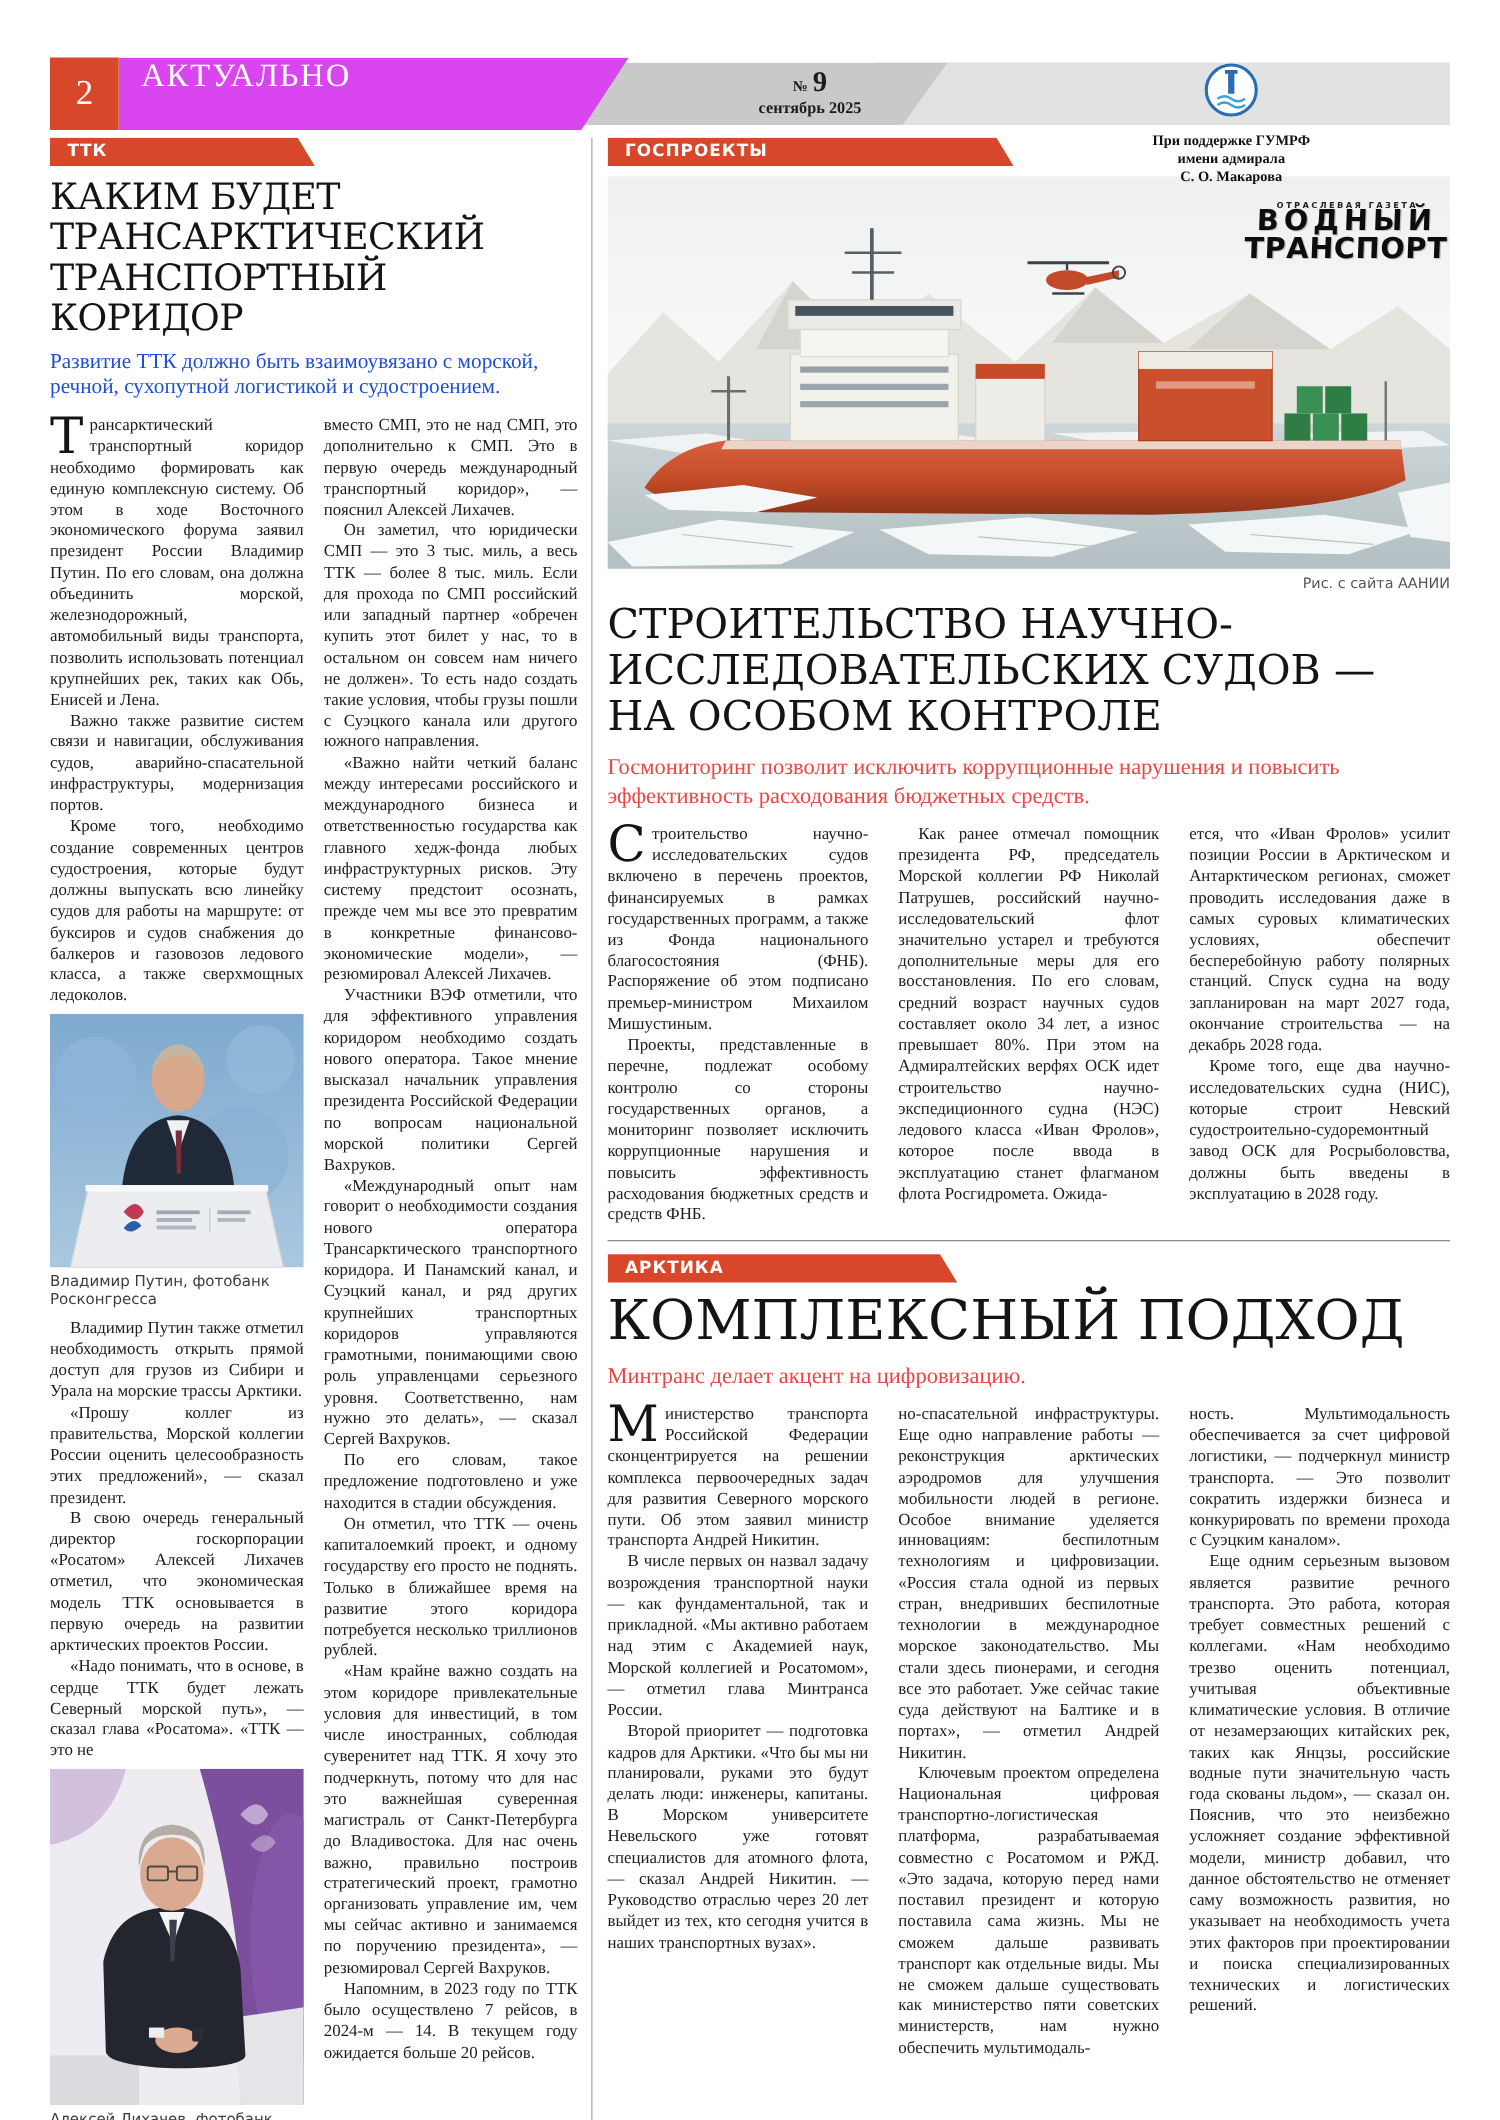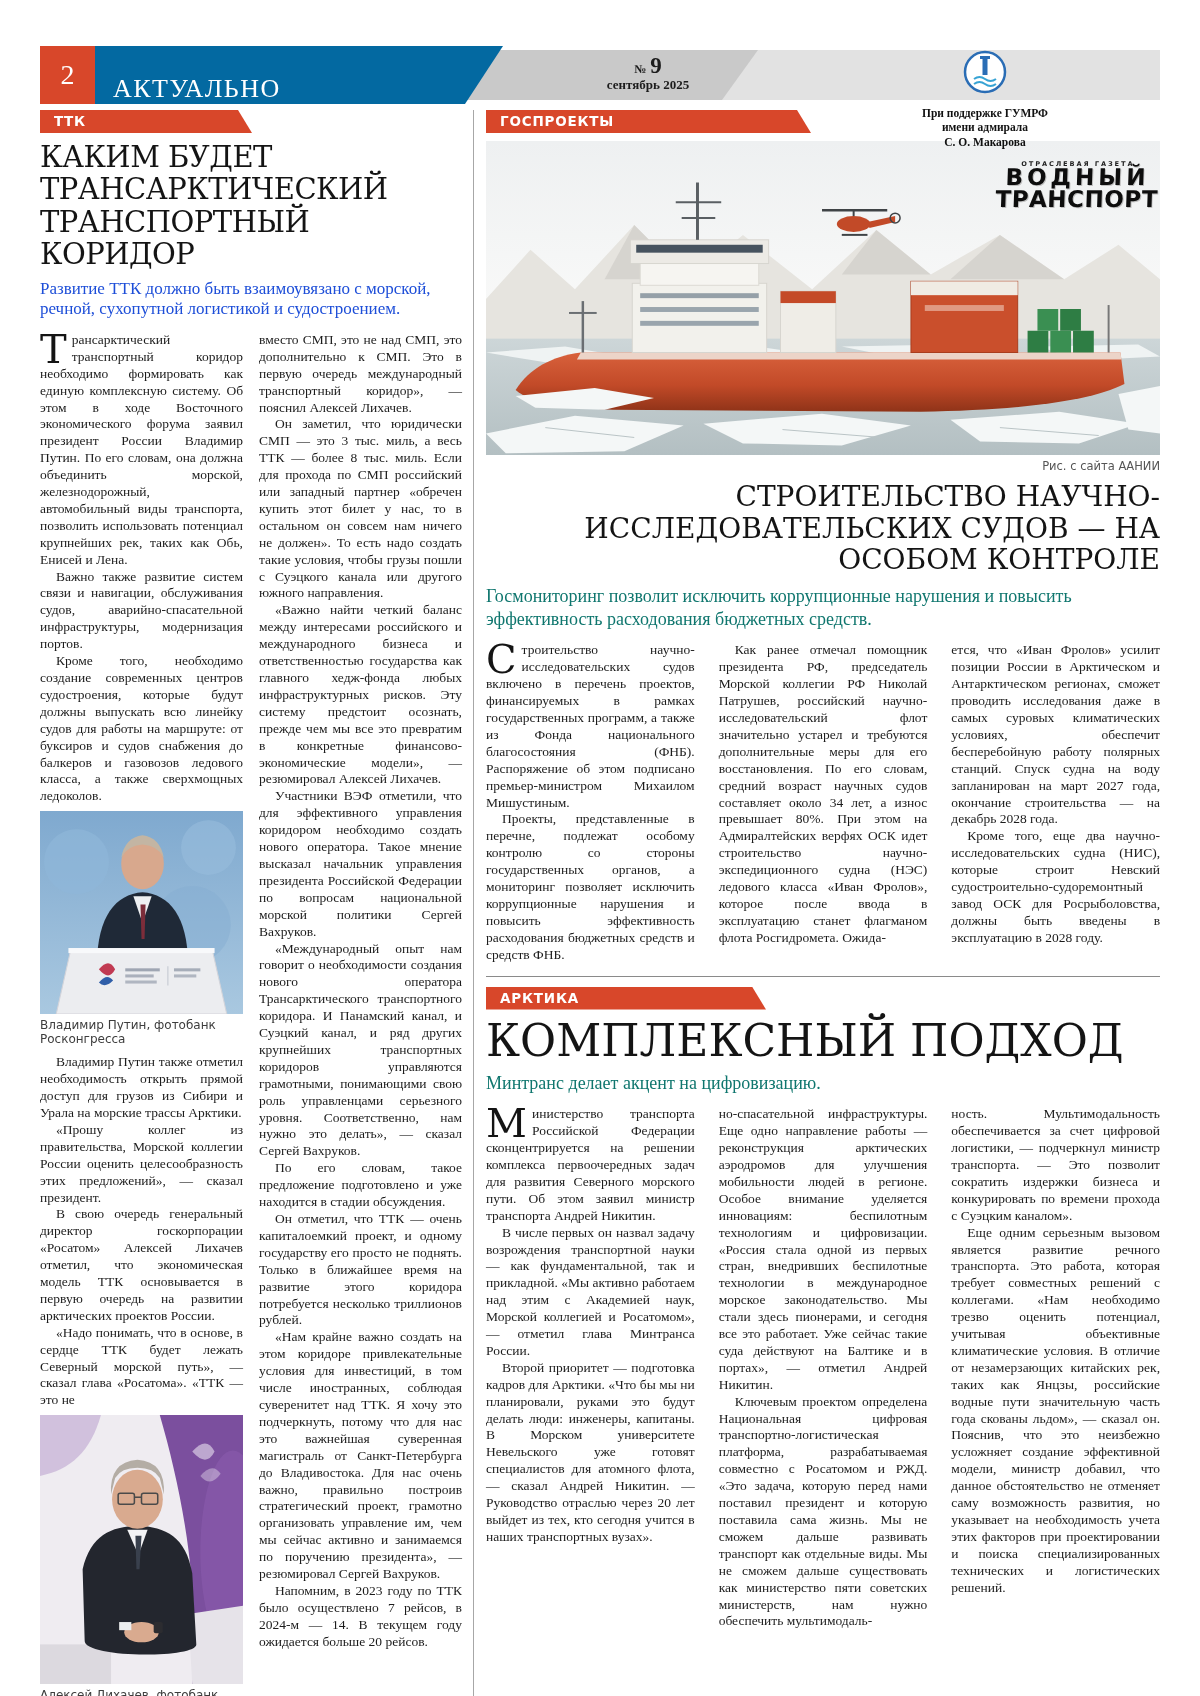--- a/index.html
+++ b/index.html
@@ -4,23 +4,23 @@
 <style>
   html,body{margin:0;padding:0;background:#ffffff;}
   .page{position:relative;width:1200px;height:1696px;margin:0 auto;background:#fff;
         font-family:"Liberation Serif",serif;color:#1c1c1c;overflow:hidden;}
 
   
   .topbar{position:relative;height:58px;margin:46px 40px 0 40px;}
   .pagenum{position:absolute;left:0;top:0;width:55px;height:58px;background:#d8472a;color:#fff;
            display:flex;align-items:center;justify-content:center;
            font:28px "Liberation Serif",serif;z-index:3;}
-  .band-blue{position:absolute;left:55px;top:0;width:408px;height:58px;background:#0369a1;z-index:2;
+  .band-blue{position:absolute;left:55px;top:0;width:408px;height:58px;background:#d946ef;z-index:2;
              clip-path:polygon(0 0,100% 0,calc(100% - 38px) 100%,0 100%);
-             display:flex;align-items:flex-end;}
+             display:flex;align-items:flex-start;}
   .band-blue span{color:#fff;font:26px "Liberation Serif",serif;letter-spacing:1.5px;padding-left:18px;}
   .band-mid{position:absolute;left:418px;top:4px;width:300px;height:50px;background:#c9c9c9;z-index:1;
             clip-path:polygon(0 0,100% 0,calc(100% - 36px) 100%,0 100%);}
   .issue{position:absolute;left:110px;top:5px;width:160px;text-align:center;font-weight:bold;}
   .issue-no .no-sign{font-size:12px;}
   .issue-no .no-num{font-size:23px;line-height:22px;}
   .issue-date{font-size:13px;line-height:15px;}
   .band-light{position:absolute;left:660px;top:4px;right:0;height:50px;background:#e2e2e2;z-index:0;
               display:flex;align-items:center;gap:12px;padding-left:110px;box-sizing:border-box;flex-direction:column;}
   .gumrf{width:44px;height:44px;flex:none;}
@@ -36,24 +36,24 @@
   .vrule{width:1px;background:#a7a7a7;margin-left:11px;}
   .rightside{flex:1;min-width:0;padding-left:12px;}
 
   .ribbon{height:23px;background:#d8472a;color:#fff;box-sizing:border-box;
           font:bold 13.5px/23px "DejaVu Sans",sans-serif;letter-spacing:.8px;padding-left:14px;
           clip-path:polygon(0 0,calc(100% - 14px) 0,100% 100%,0 100%);margin-bottom:8px;}
   .w-ttk{width:212px;} .w-gos{width:325px;} .w-ark{width:280px;}
 
   h1,h2{font-family:"DejaVu Serif",serif;font-weight:normal;color:#141414;margin:0;}
   .art-left h1{font-size:29px;line-height:1.12;letter-spacing:-.5px;margin:4px 0 8px 0;}
-  .gos-h{font-size:28px;line-height:1.12;margin:0 0 10px 0;text-align:right;}
+  .gos-h{font-size:33px;line-height:1.12;margin:0 0 10px 0;}
   .ark-h{font-size:44px;line-height:1.05;margin:2px 0 8px 0;}
   .lede{font-size:17px;line-height:20.5px;margin:0 0 12px 0;color:#1d4ed8;}
-  .subhead{font-size:18px;line-height:22.5px;margin:0 0 12px 0;color:#0f766e;}
+  .subhead{font-size:18px;line-height:22.5px;margin:0 0 12px 0;color:#ef4444;}
 
   .cols{display:flex;gap:16px;}
   .cols3{display:flex;gap:24px;}
   .colL{width:203px;flex:none;min-width:0;}
   .colR{flex:1;min-width:0;}
 
   .colL p,.colR p{margin:0;font-size:13.5px;line-height:16.9px;text-align:justify;text-indent:16px;}
   p.noindent,p.dropcap{text-indent:0;}
   p.dropcap::first-letter{float:left;font-family:"DejaVu Serif",serif;font-size:40px;line-height:31px;
                           padding:2px 5px 0 0;color:#141414;}

